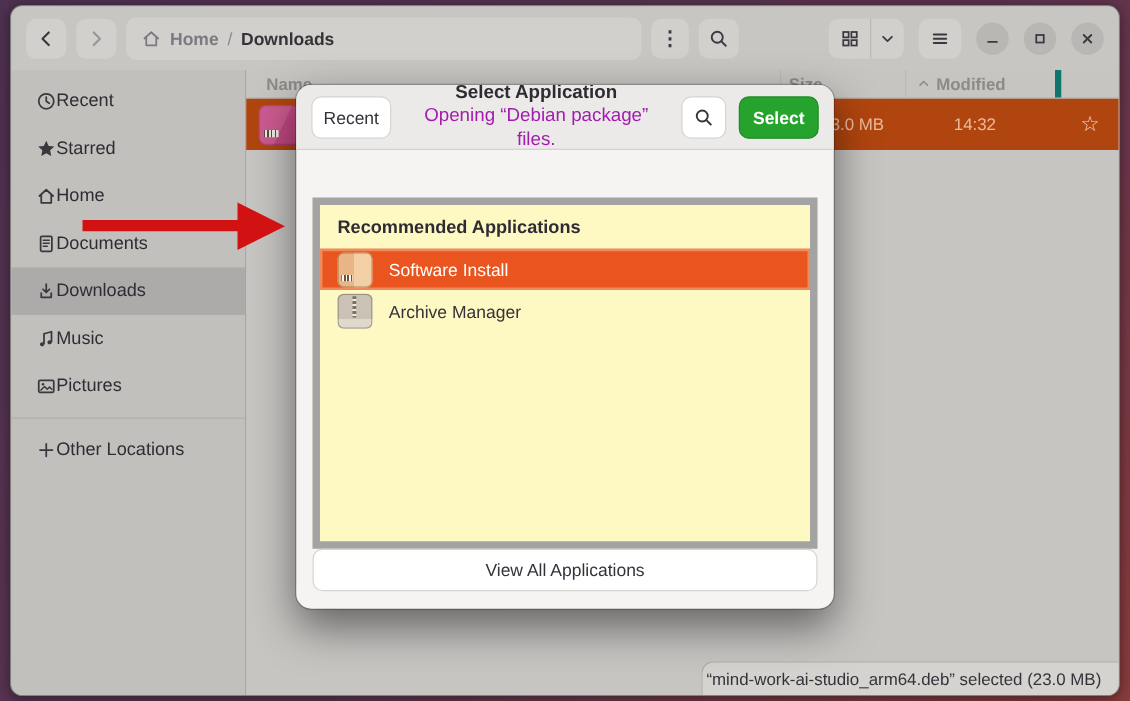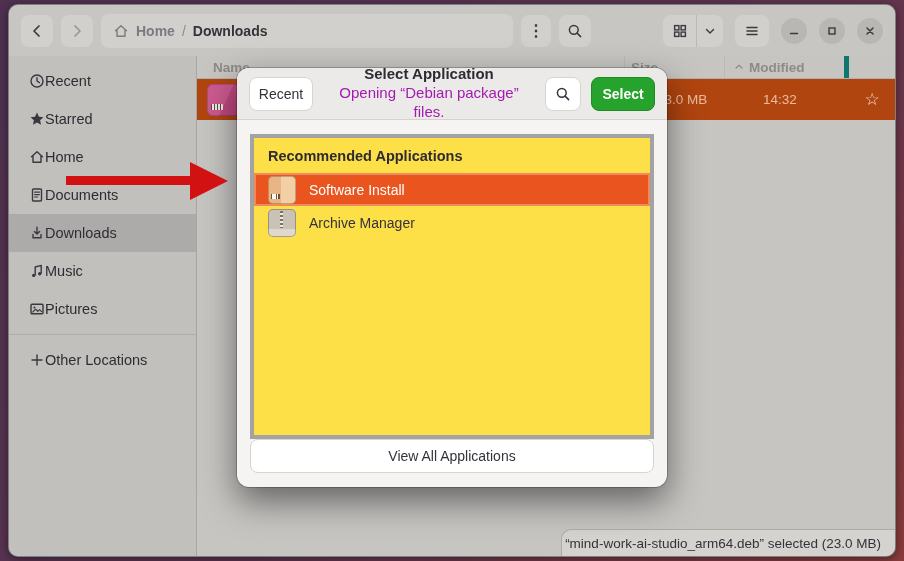--- a/index.html
+++ b/index.html
@@ -110,21 +110,21 @@
     display:flex; align-items:center; justify-content:center;
   }
   .cancel-btn { width:64px; }
   .dlg-titles { flex:1; text-align:center; line-height:1.25; overflow:hidden; }
   .dlg-title { font-size:15px; font-weight:bold; color:#2e2b33; }
   .dlg-subtitle { font-size:15px; color:#a21caf; }
   .dlg-search { width:36px; color:#35323a; }
   .select-btn { background:#26a32c; border:1px solid #1e8c25; color:#fff; width:64px; font-weight:bold; }
   .dlg-content { flex:1; padding:14px 13px 14px; display:flex; flex-direction:column; min-height:0; }
   .app-listbox {
-    flex:1; background:#fde047; border:4px solid #a3a3a3; overflow:hidden;
+    flex:1; background:#fef9c3; border:6px solid #a3a3a3; overflow:hidden;margin-top:24px;
   }
   .list-section-title {
     font-size:14.5px; font-weight:bold; color:#2e2b33; padding:10px 14px 9px;
   }
   .app-row {
     height:33px; display:flex; align-items:center; gap:13px; padding:0 12px 0 14px;
     font-size:14px; color:#35323a; cursor:pointer;
   }
   .app-row.selected {
     background:#e9541f; color:#ffffff;

